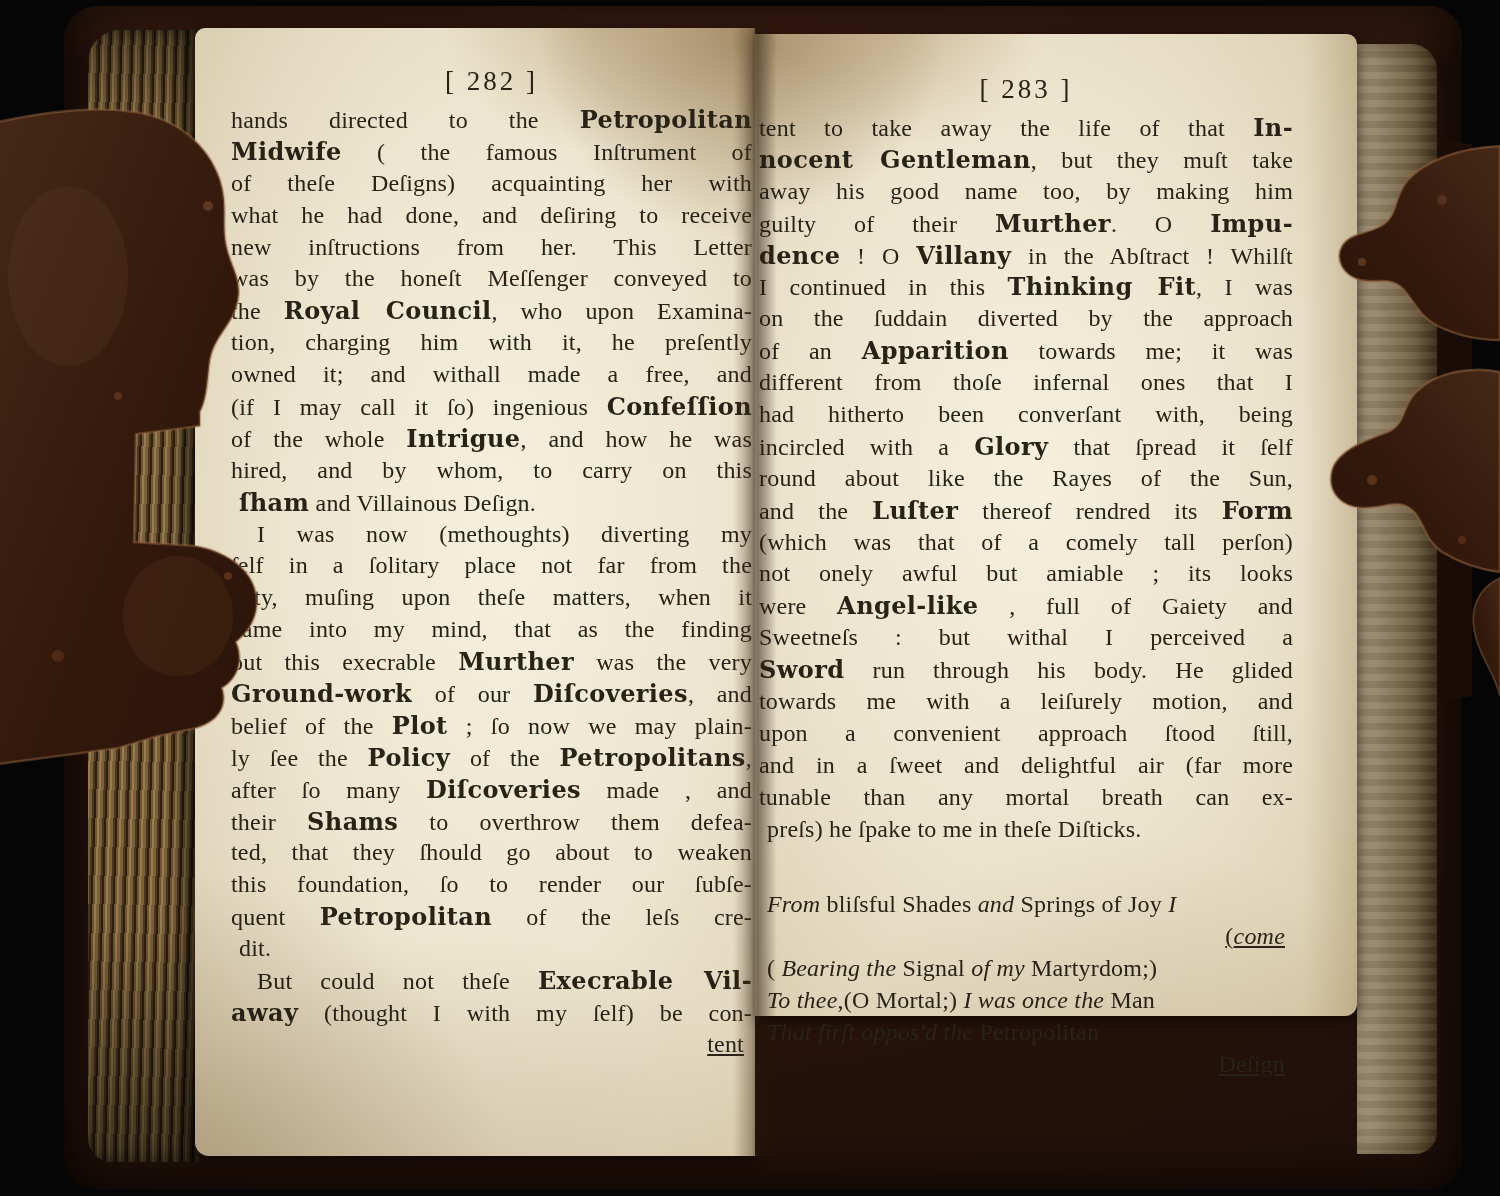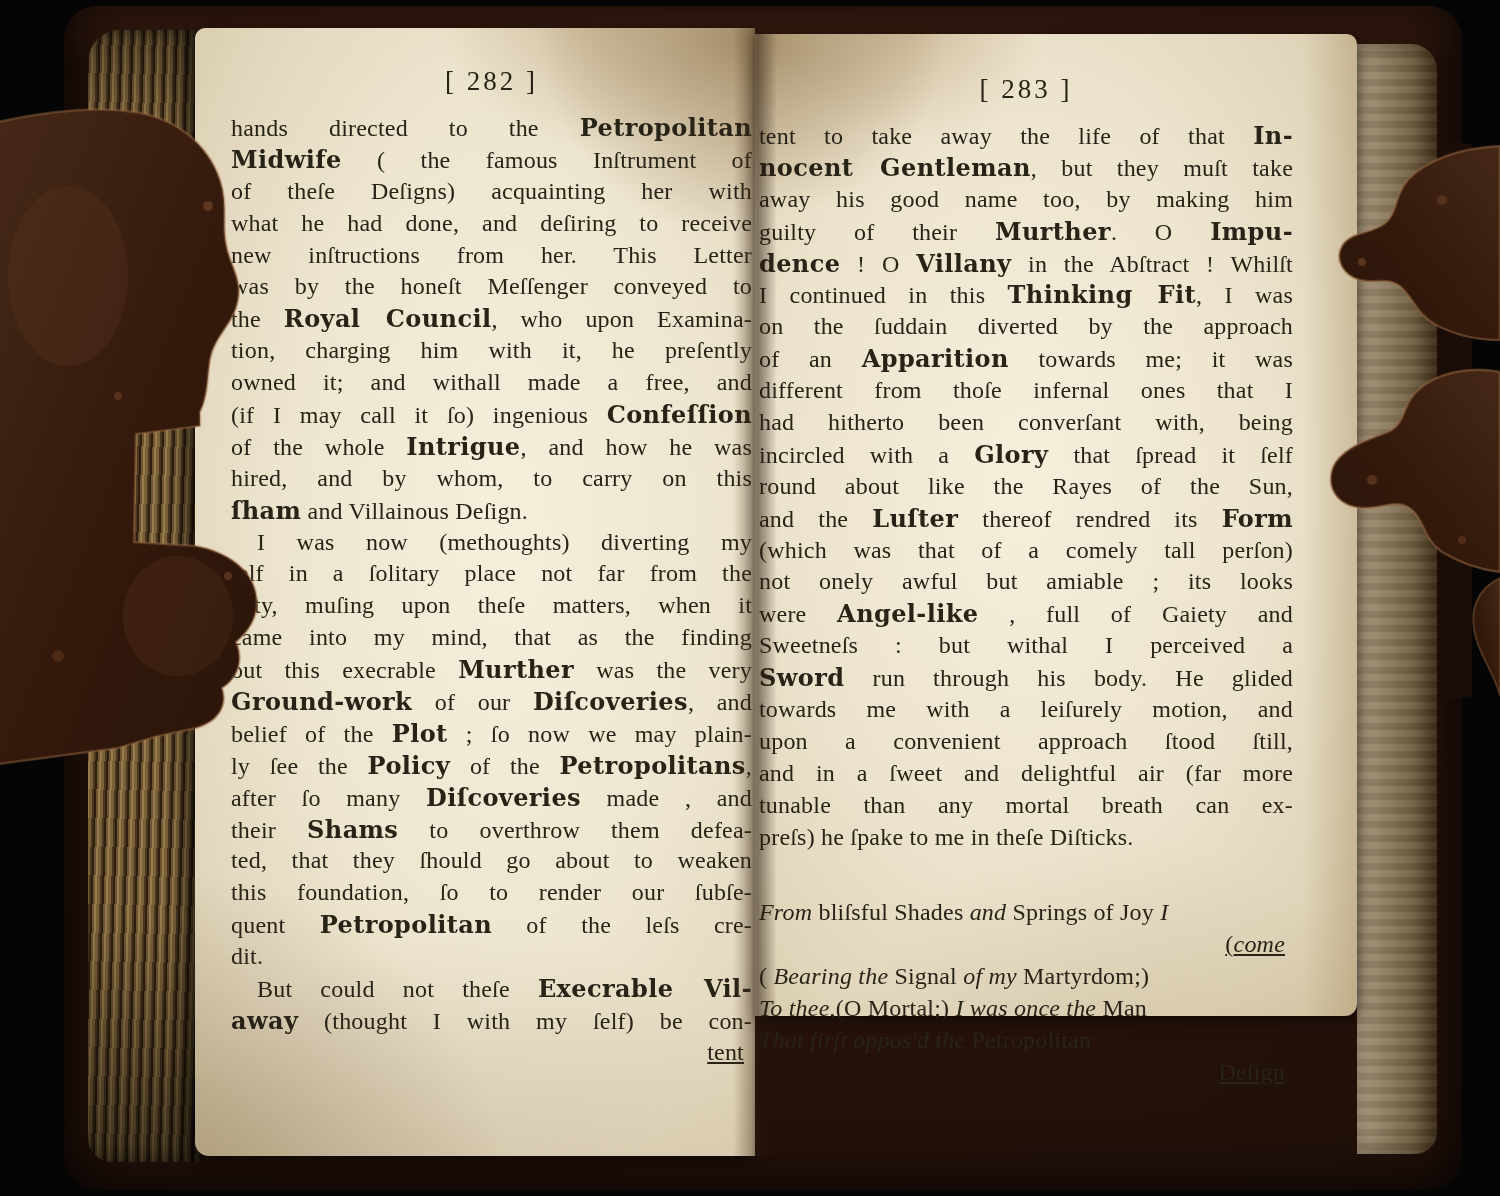--- a/index.html
+++ b/index.html
@@ -61,30 +61,30 @@
   }
   .gutter{
     position:absolute;left:733px;top:28px;width:44px;height:1128px;
     background:linear-gradient(90deg,rgba(60,40,20,0),rgba(70,48,24,.38) 42%,rgba(40,25,12,.55) 55%,rgba(60,40,20,0));
     pointer-events:none;
   }
   .pagecol{position:absolute;}
   .col-left{left:36px;top:38px;width:521px;}
   .col-right{left:4px;top:40px;width:534px;}
   .pagenum{
-    text-align:center;height:34px;margin-bottom:12px;
+    text-align:center;height:34px;margin-bottom:4px;
     font-size:27px;letter-spacing:3px;color:var(--ink,#282317);
   }
   .textblock{color:var(--ink,#282317);}
   .line{
     font-size:24px;line-height:31.9px;height:31.9px;
     text-align:justify;text-align-last:justify;
     white-space:nowrap;letter-spacing:.2px;
   }
-  .line.a-l{text-align:right;text-align-last:left;}
+  .line.a-l{text-align:right;text-align-last:left;margin-left:8px;}
   .line.a-r{text-align:right;text-align-last:right;padding-right:8px;text-decoration:underline;}
   .line.sp{height:44px;}
   .line.ind{text-indent:26px;}
   .bl{font-family:"DejaVu Serif",serif;font-weight:bold;letter-spacing:.4px;}
   .it{font-style:italic;}
   svg.clasp{position:absolute;pointer-events:none;}
   .clasp-left{left:-2px;top:96px;}
   .clasp-right{left:1322px;top:140px;}
 </style>
 </head>

